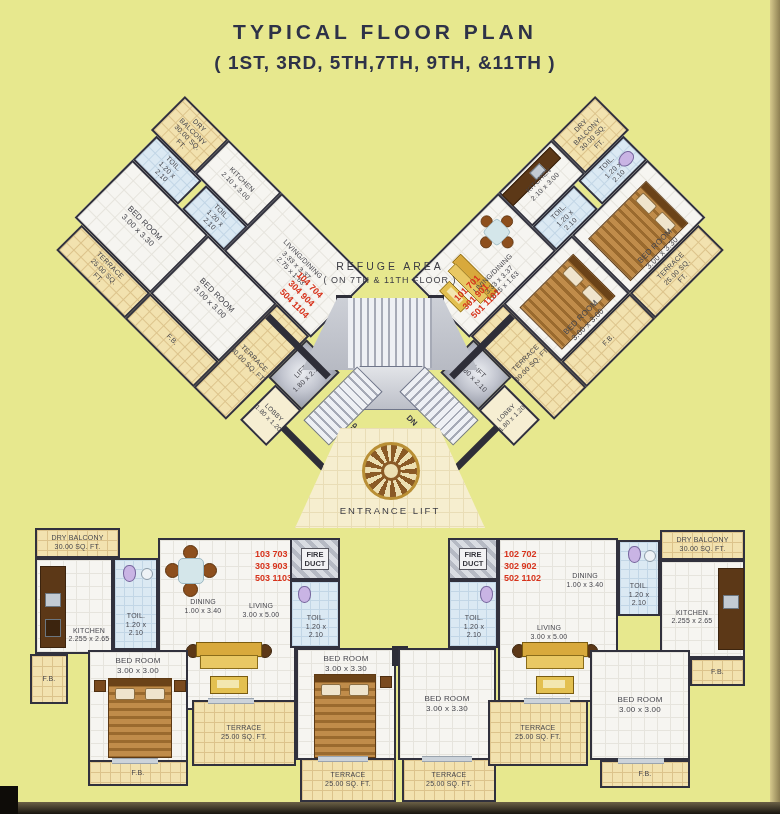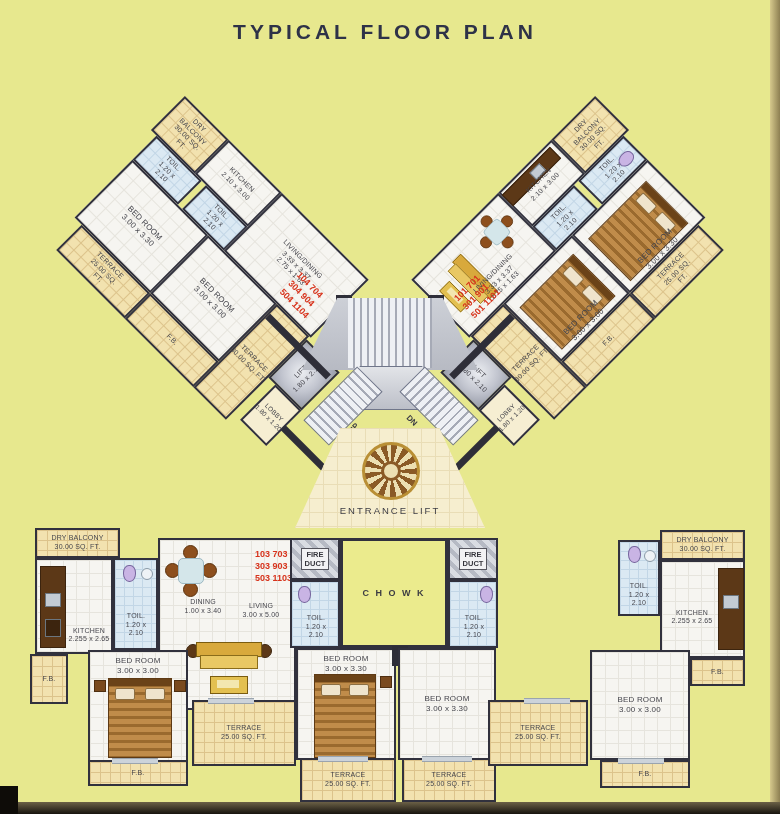--- a/index.html
+++ b/index.html
@@ -86,20 +86,21 @@
   .edge-b{position:absolute;left:0;top:802px;width:780px;height:12px;background:linear-gradient(#6b6046,#17140f);}
   .edge-c{position:absolute;left:0;top:786px;width:18px;height:28px;background:#0e0c08;}
 </style>
 </head>
 <body>
 
 <div class="cv">
 
   <div class="titlebox">
     <div class="t1">TYPICAL  FLOOR  PLAN</div>
+    <div class="t2">( 1ST, 3RD, 5TH,7TH, 9TH, &amp;11TH )</div>
   </div>
 
   <div class="wing wl">
     <div class="room tan" style="left:152px;top:0;width:48px;height:62px">
       <span class="lbl r90 fs7">DRY BALCONY
 30.00 SQ. FT.</span>
     </div>
     <div class="room bath" style="left:118px;top:8px;width:34px;height:64px">
       <span class="lbl r90 fs7">TOIL.
 1.20 x
@@ -228,20 +229,24 @@
     <div class="room cream" style="left:140px;top:268px;width:50px;height:37px">
       <span class="lbl rm90 fs6">LOBBY
 1.80 x 1.20</span>
     </div>
     <div class="room lift" style="left:86px;top:258px;width:54px;height:47px">
       <span class="lbl fs7">LIFT
 1.80 x 2.10</span>
     </div>
   </div>
 
+  <div class="refuge">
+    <div class="rf1">REFUGE AREA</div>
+    <div class="rf2">( ON 7TH &amp; 11TH FLOOR )</div>
+  </div>
 
   <div class="blk" style="left:336px;top:295px;width:16px;height:7px"></div>
   <div class="blk" style="left:428px;top:295px;width:16px;height:7px"></div>
   <div class="trap"></div>
   <div class="stv" style="left:348px;top:298px;width:84px;height:70px"></div>
   <div class="land"></div>
   <div class="stv" style="left:305px;top:388px;width:74px;height:34px;transform:rotate(-45deg);border:1px solid #70768a"></div>
   <div class="stv" style="left:401px;top:388px;width:74px;height:34px;transform:rotate(45deg);border:1px solid #70768a"></div>
   <div class="wb" style="left:255px;top:343px;width:86px;transform:rotate(45deg)"></div>
   <div class="wb" style="left:439px;top:343px;width:86px;transform:rotate(-45deg)"></div>
@@ -339,35 +344,50 @@
   <div class="room fd" style="left:290px;top:538px;width:50px;height:42px">
     <span class="fdl">FIRE
 DUCT</span>
   </div>
   <div class="room bath" style="left:290px;top:580px;width:50px;height:68px">
     <div class="wc" style="left:6px;top:4px"></div>
     <span class="lbl fs7" style="position:absolute;left:6px;bottom:6px;width:36px">TOIL.
 1.20 x
 2.10</span>
   </div>
-  <div class="room yellow" style="left:340px;top:538px;width:108px;height:110px">
-    <span class="lbl fs9">C H O W K</span>
-  </div>
   <div class="blk" style="left:392px;top:646px;width:16px;height:20px"></div>
   <div class="room fd" style="left:448px;top:538px;width:50px;height:42px">
     <span class="fdl">FIRE
 DUCT</span>
   </div>
   <div class="room bath" style="left:448px;top:580px;width:50px;height:68px">
     <div class="wc" style="left:30px;top:4px"></div>
     <span class="lbl fs7" style="position:absolute;right:4px;bottom:6px;width:36px">TOIL.
 1.20 x
 2.10</span>
   </div>
 
+  <div class="room floor" style="left:498px;top:538px;width:120px;height:164px">
+    <span class="units" style="left:4px;top:8px">102  702
+302  902
+502 1102</span>
+    <span class="lbl fs7" style="position:absolute;left:54px;top:32px;width:62px">DINING
+1.00 x 3.40</span>
+    <span class="lbl fs7" style="position:absolute;left:14px;top:84px;width:70px">LIVING
+3.00 x 5.00</span>
+    <div class="sofaset" style="left:22px;top:102px">
+      <div class="spot" style="left:-10px;top:2px"></div>
+        <div class="spot" style="left:62px;top:2px"></div>
+      <div class="sback"></div>
+        <div class="sseat"></div>
+      <div class="stbl">
+          <div class="stbi"></div>
+        </div>
+    </div>
+  </div>
   <div class="room bath" style="left:618px;top:540px;width:42px;height:76px">
     <div class="wc" style="left:8px;top:4px"></div>
     <div class="basin" style="left:24px;top:8px"></div>
     <span class="lbl fs7" style="position:absolute;left:3px;bottom:6px;width:32px">TOIL.
 1.20 x
 2.10</span>
   </div>
   <div class="room tan" style="left:660px;top:530px;width:85px;height:30px">
     <span class="lbl fs7">DRY BALCONY
 30.00 SQ. FT.</span>

